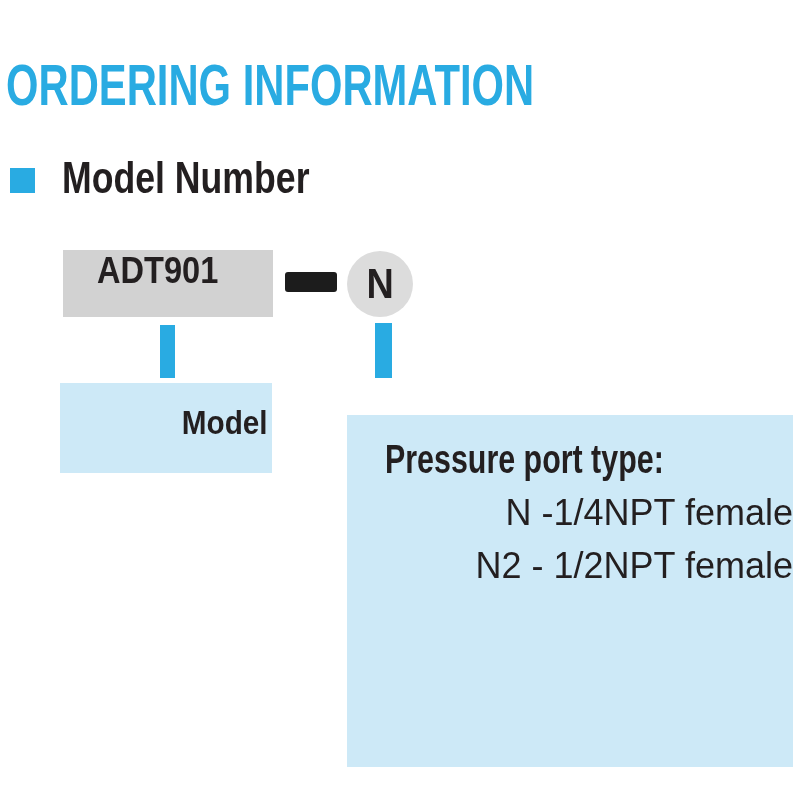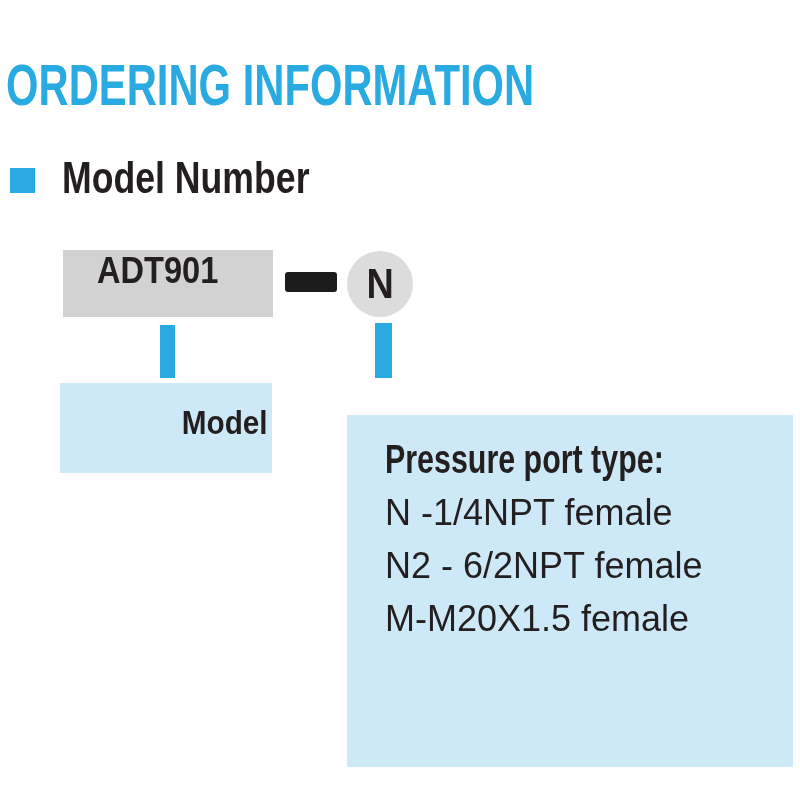--- a/index.html
+++ b/index.html
@@ -86,21 +86,21 @@
     padding:18px 0 12px 38px;
     margin-top:32px;
   }
   .pressure-callout .title{
     font-size:40px;font-weight:bold;line-height:53px;
     white-space:nowrap;
     transform:scaleX(0.76);transform-origin:left center;
   }
   .pressure-callout .option{
     font-size:36px;font-weight:normal;line-height:53px;
-    white-space:nowrap;letter-spacing:0px;
+    white-space:nowrap;letter-spacing:0px;text-align:right;
   }
 </style>
 </head>
 <body>
 
 <div class="canvas">
 
   <div class="page-title">ORDERING INFORMATION</div>
 
   <div class="section-bullet"></div>
@@ -120,17 +120,16 @@
   <div class="connector left"></div>
   <div class="connector right"></div>
 
   <div class="model-callout">
     <span class="label">Model</span>
   </div>
 
   <div class="pressure-callout">
     <div class="title">Pressure port type:</div>
     <div class="option">N -1/4NPT female</div>
-    <div class="option">N2 - 6/2NPT female</div>
-    <div class="option">M-M20X1.5 female</div>
+    <div class="option">N2 - 1/2NPT female</div>
   </div>
 
 </div>
 
 </body></html>

